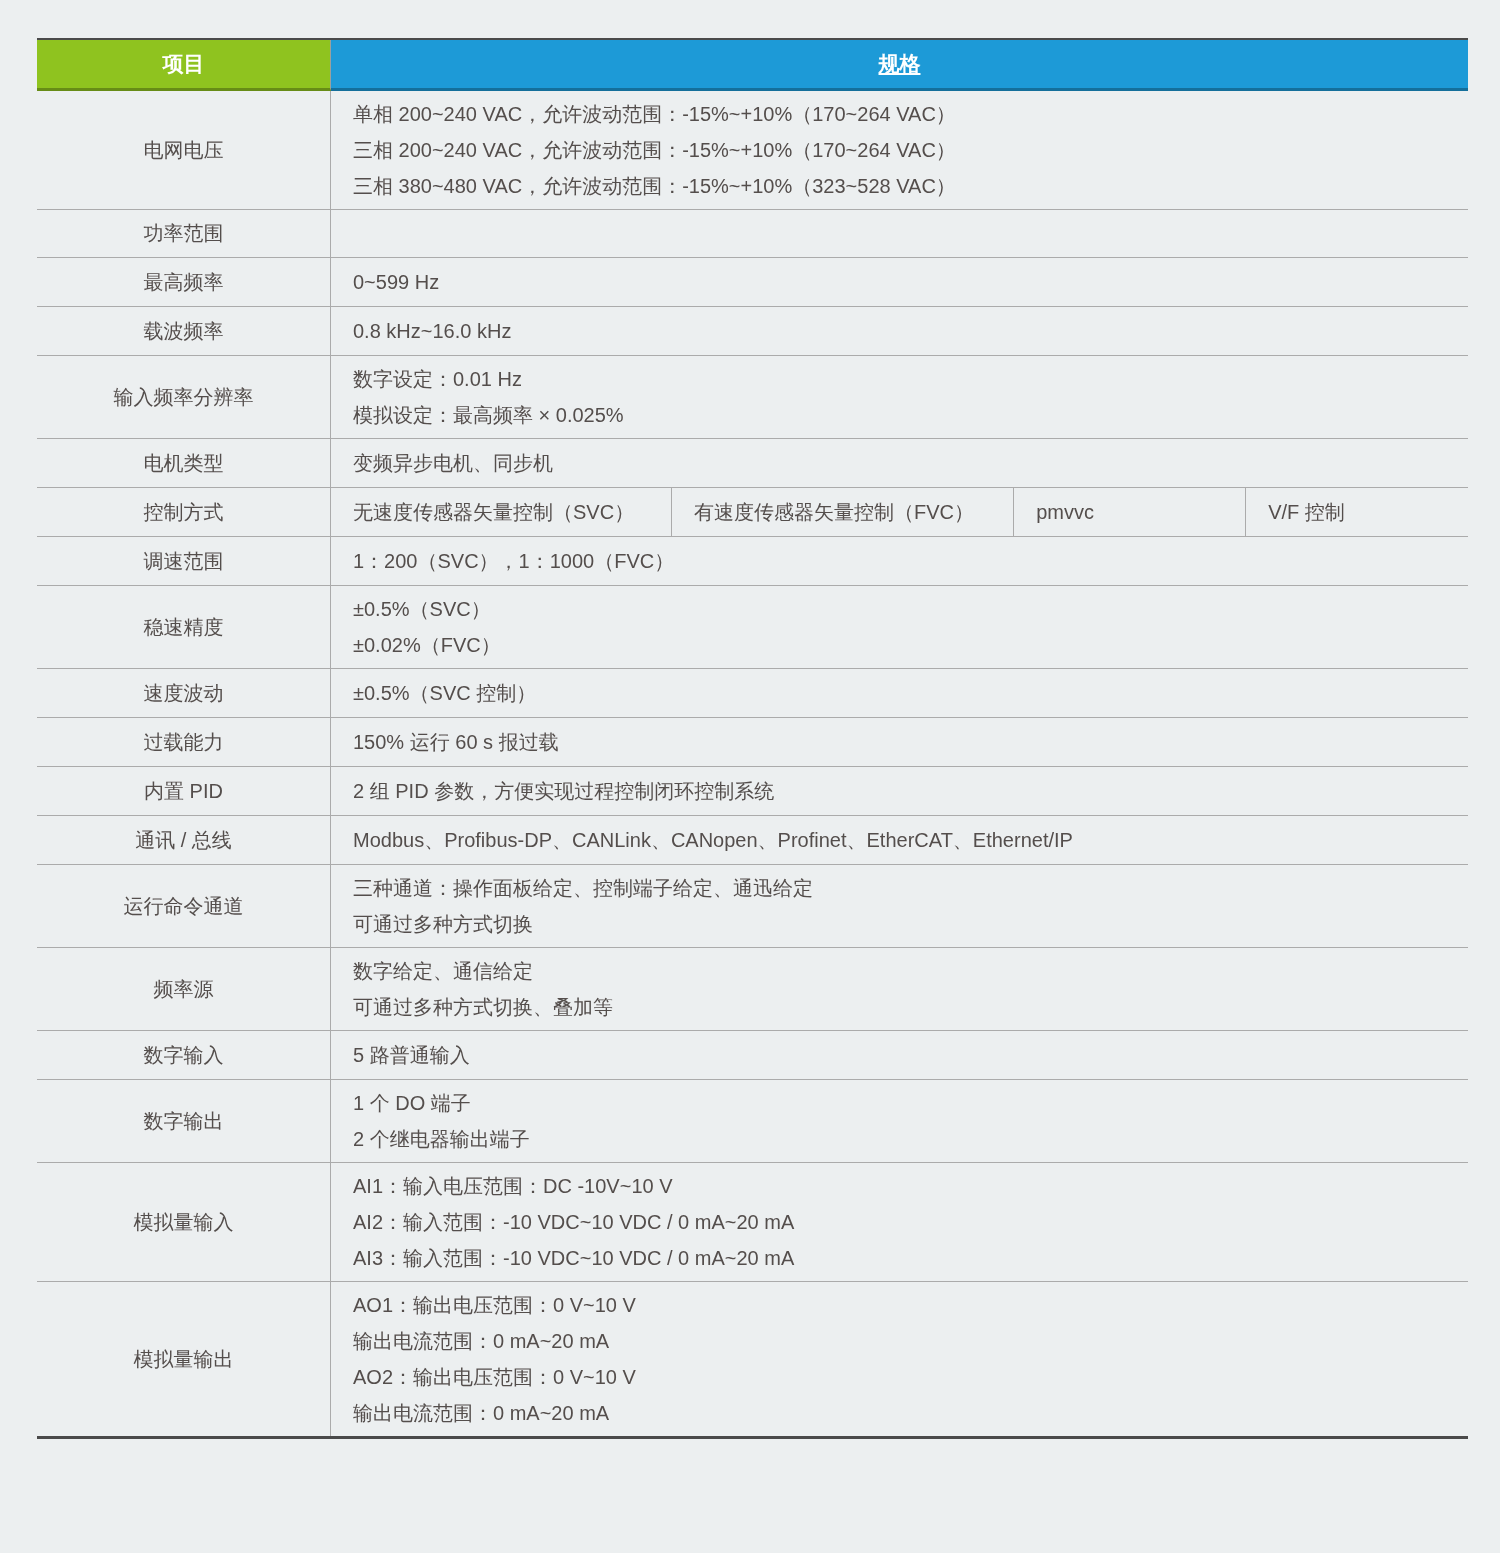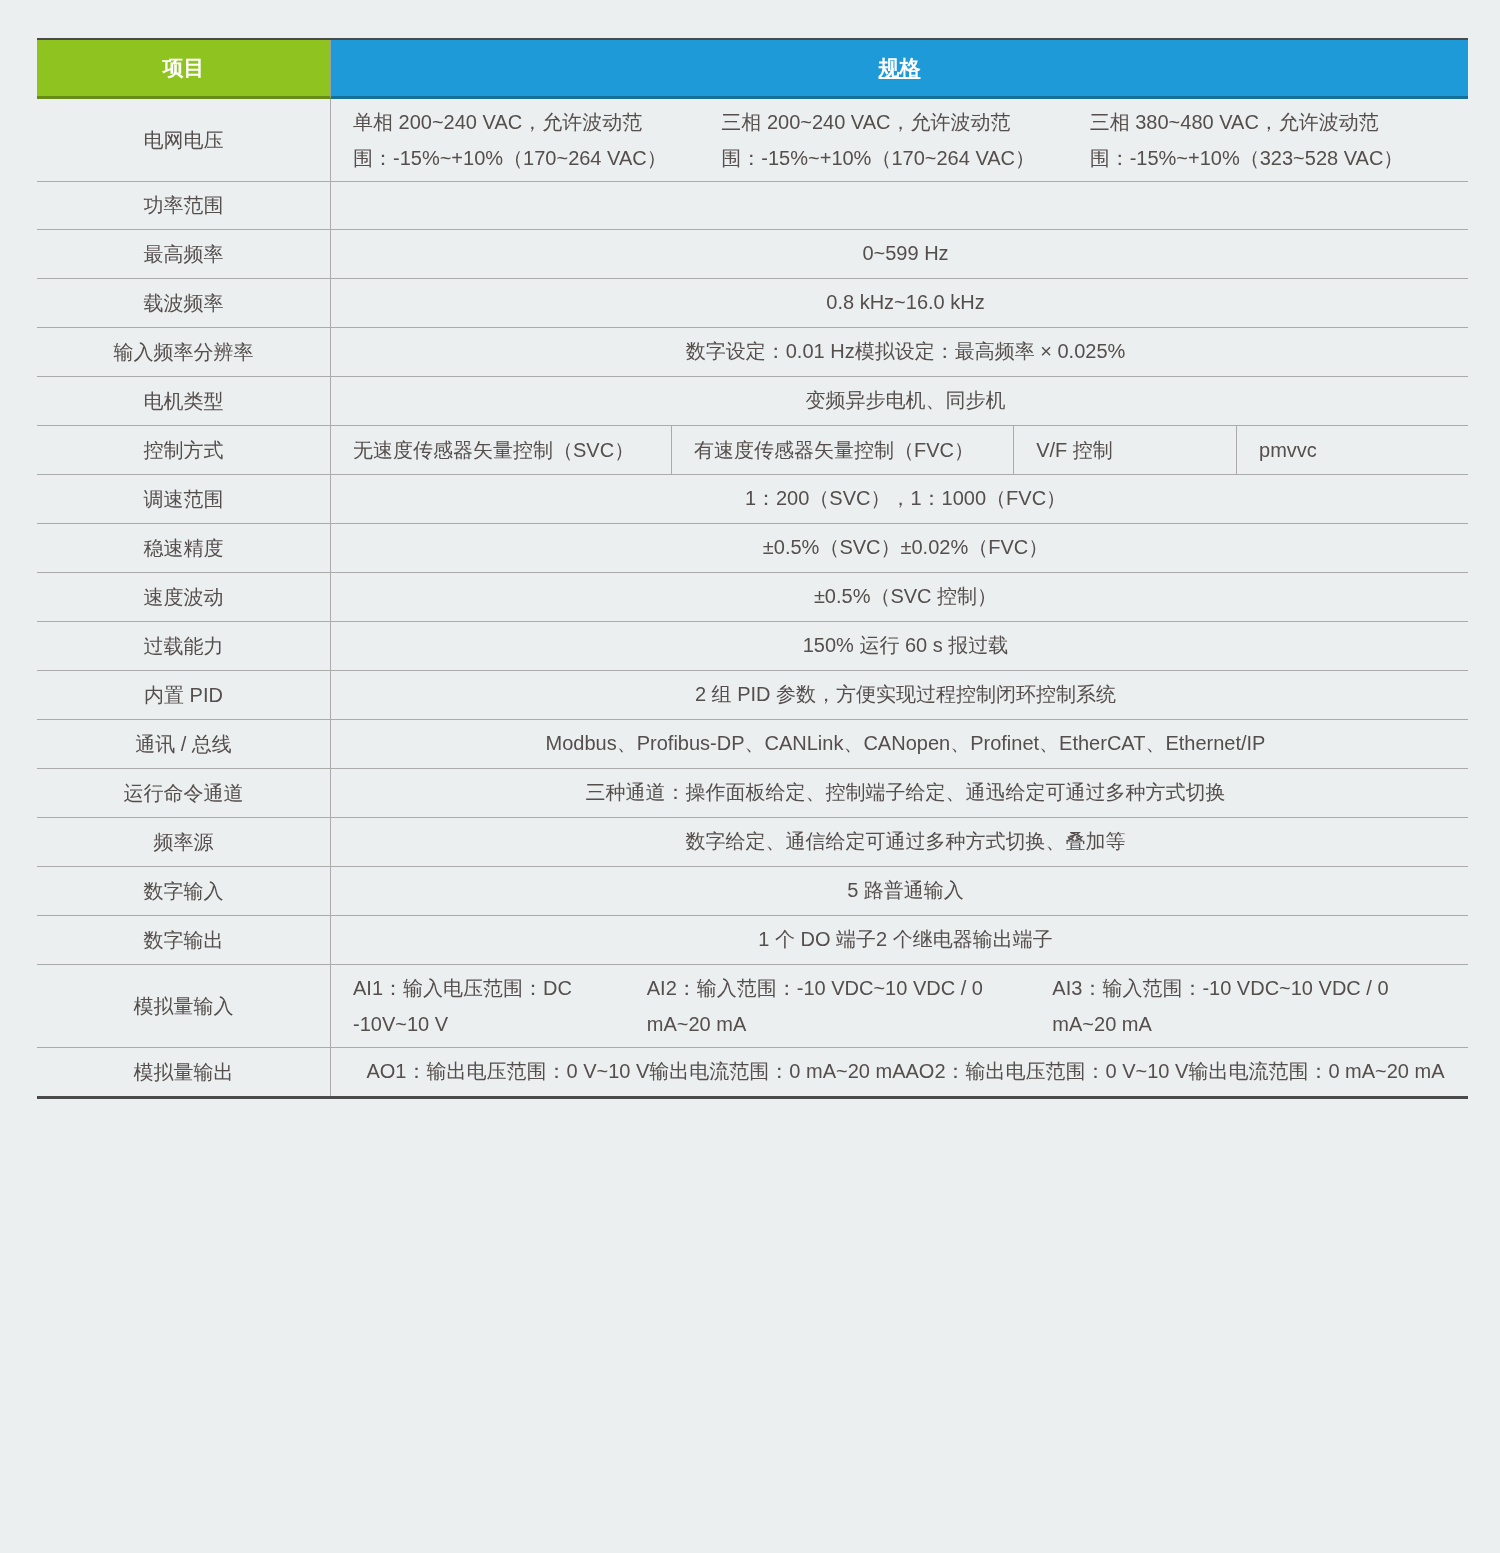--- a/index.html
+++ b/index.html
@@ -18,21 +18,21 @@
     position: absolute;
     left: 37px;
     top: 38px;
     width: 1431px;
     border-top: 2px solid #4A4A4A;
     border-bottom: 3px solid #4A4A4A;
     box-sizing: border-box;
   }
   .thead {
     display: flex;
-    height: 59px;
+    height: 51px;
     border-radius: 23px;
   }
   .th {
     display: flex;
     align-items: center;
     justify-content: center;
     color: #FFFFFF;
     font-weight: bold;
     font-size: 21px;
     box-sizing: border-box;
@@ -61,20 +61,21 @@
     align-items: center;
     justify-content: center;
     text-align: center;
     font-size: 20px;
     padding: 10px 10px;
     flex-shrink: 0;
   }
   .value {
     flex: 1;
     display: flex;
+    flex-direction: column;
     justify-content: center;
     padding: 5px 10px 5px 22px;
     font-size: 20px;
     min-height: 48px;
     box-sizing: border-box;
   }
   .value .line {
     line-height: 36px;
   }
   .value.cells {
@@ -152,22 +153,22 @@
     <div class="value">
       <div class="line">变频异步电机、同步机</div>
     </div>
   </div>
 
   <div class="row">
     <div class="label">控制方式</div>
     <div class="value cells">
       <div class="subcell c1">无速度传感器矢量控制（SVC）</div>
       <div class="subcell c2">有速度传感器矢量控制（FVC）</div>
+      <div class="subcell c4">pmvvc</div>
       <div class="subcell c3">V/F 控制</div>
-      <div class="subcell c4">pmvvc</div>
     </div>
   </div>
 
   <div class="row">
     <div class="label">调速范围</div>
     <div class="value">
       <div class="line">1：200（SVC），1：1000（FVC）</div>
     </div>
   </div>
 

